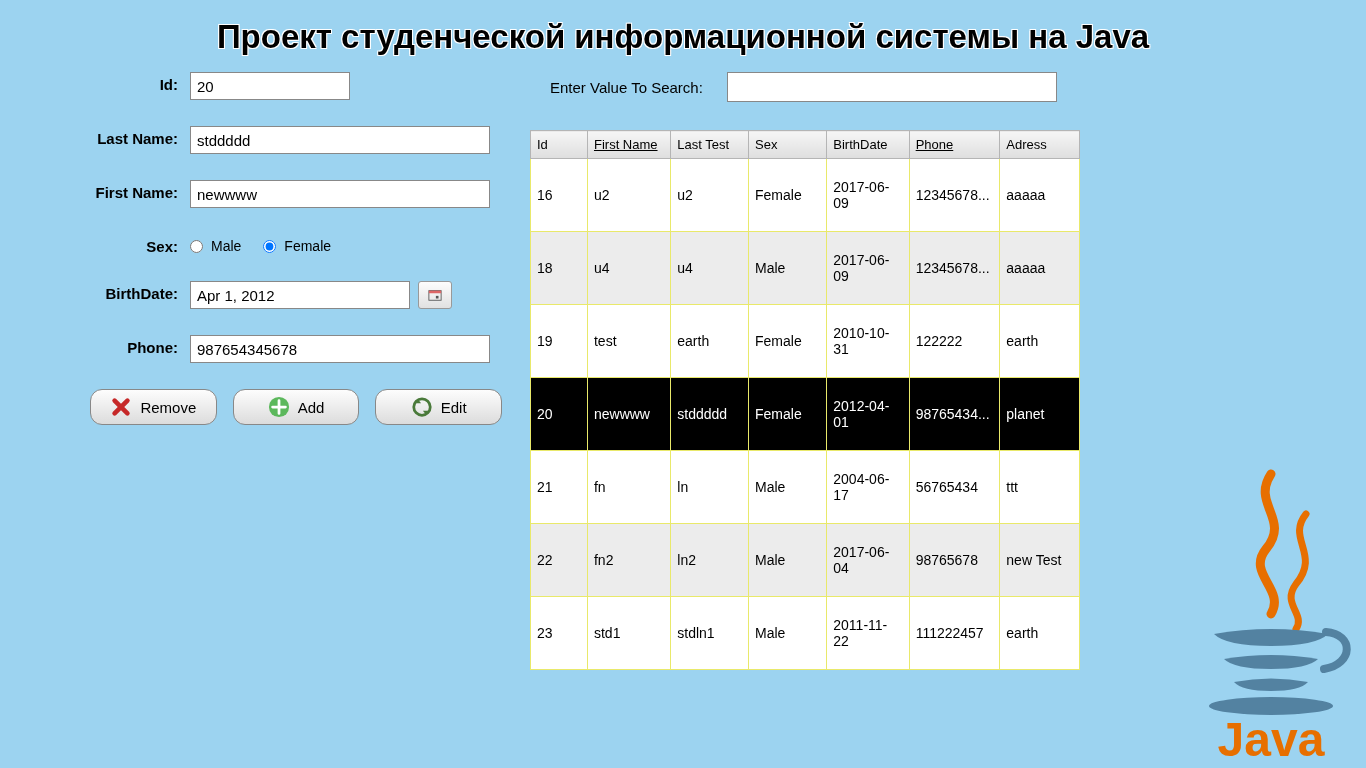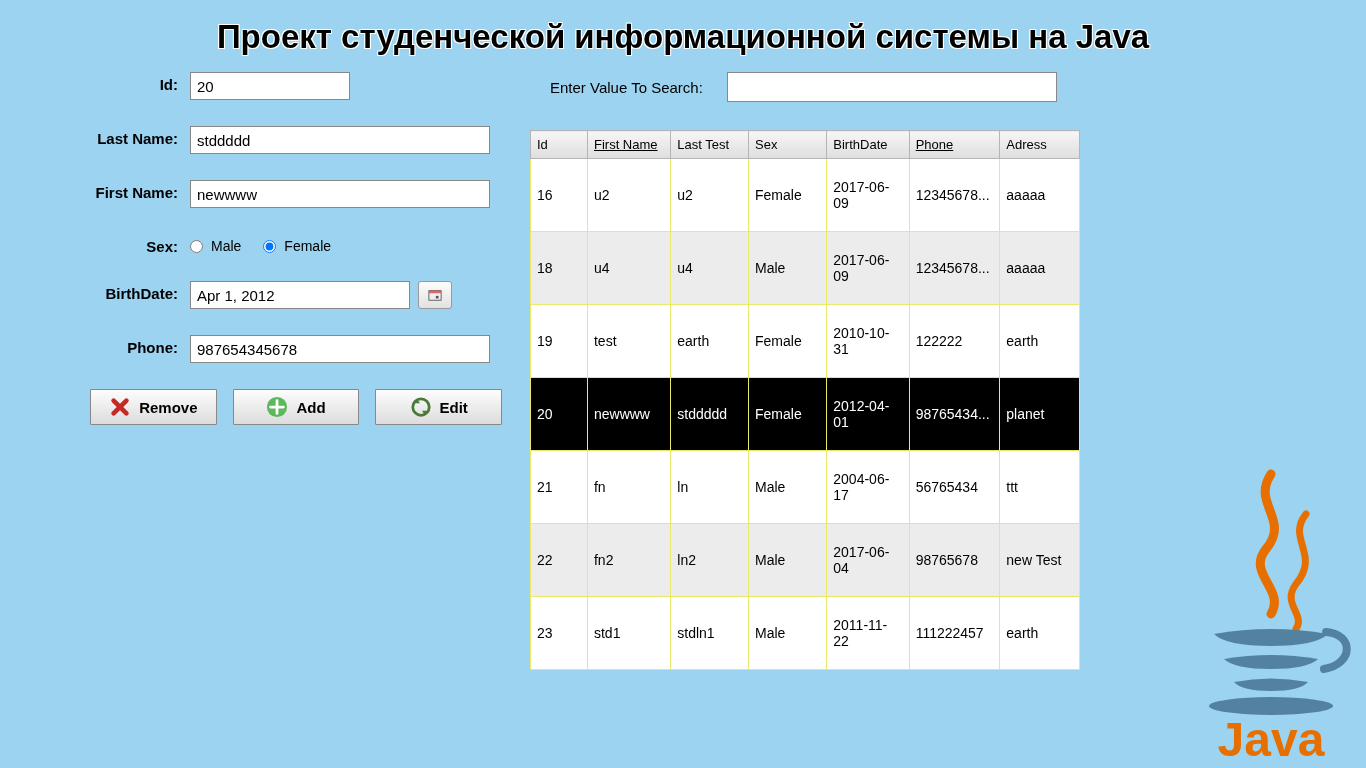--- a/index.html
+++ b/index.html
@@ -53,22 +53,22 @@
   display: flex; align-items: center; justify-content: center;
 }
 .date-btn svg { width: 14px; height: 14px; }
 .button-row { display: flex; gap: 16px; padding-left: 60px; margin-top: 14px; }
 .action-btn {
   display: flex; align-items: center; justify-content: center;
   gap: 8px;
   width: 130px; height: 36px;
   background: linear-gradient(#fdfdfd, #dcdcdc);
   border: 1px solid #888;
-  border-radius: 1px;
-  font-size: 15px; font-weight: bold;
+  border-radius: 12px;
+  font-size: 15px; font-weight: normal;
   cursor: pointer;
 }
 .icon { width: 22px; height: 22px; display: inline-flex; align-items: center; justify-content: center; }
 .right-panel { flex: 1; }
 .search-row { display: flex; align-items: center; margin-bottom: 28px; padding-left: 20px; }
 .search-label { font-weight: normal; font-size: 15px; margin-right: 24px; }
 .search-input { width: 330px; height: 30px; border: 1px solid #888; background: #fff; padding: 4px 6px; font-size: 15px; }
 .data-table { width: 550px; border-collapse: collapse; background: #b91c1c; font-size: 14px; border: 1px solid #888; }
 .data-table thead th {
   background: linear-gradient(#f6f6f6, #dedede);

